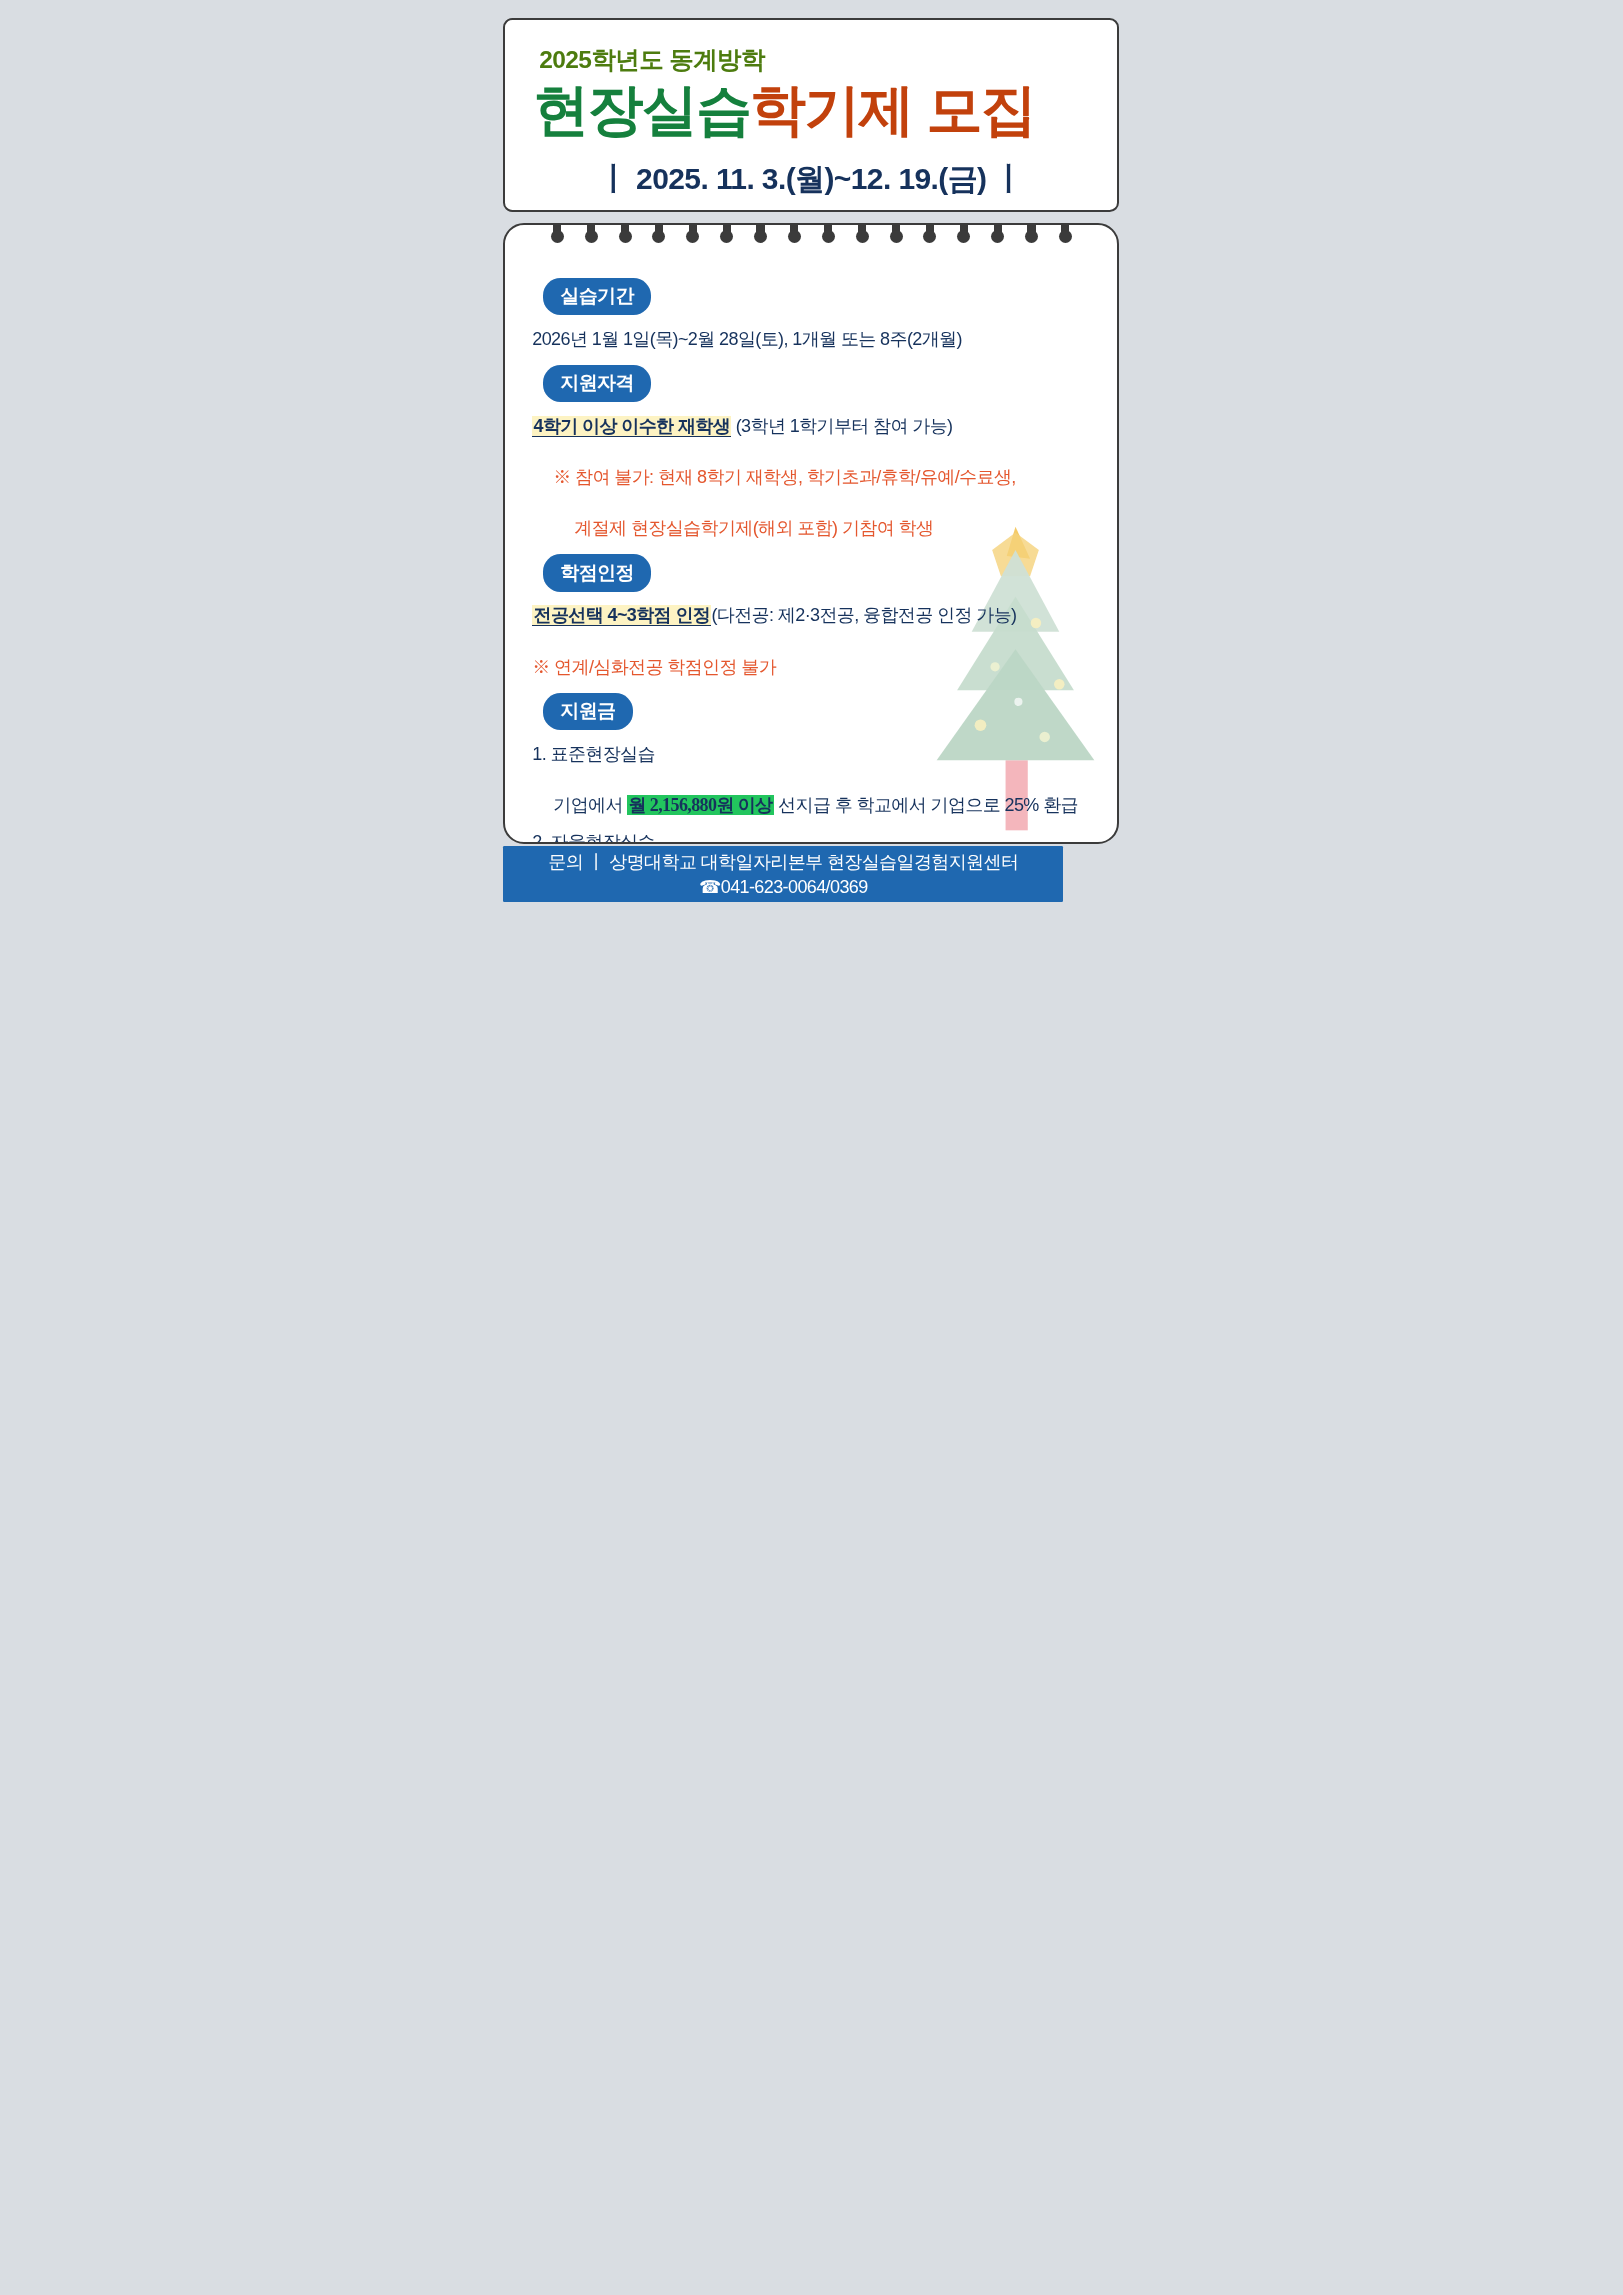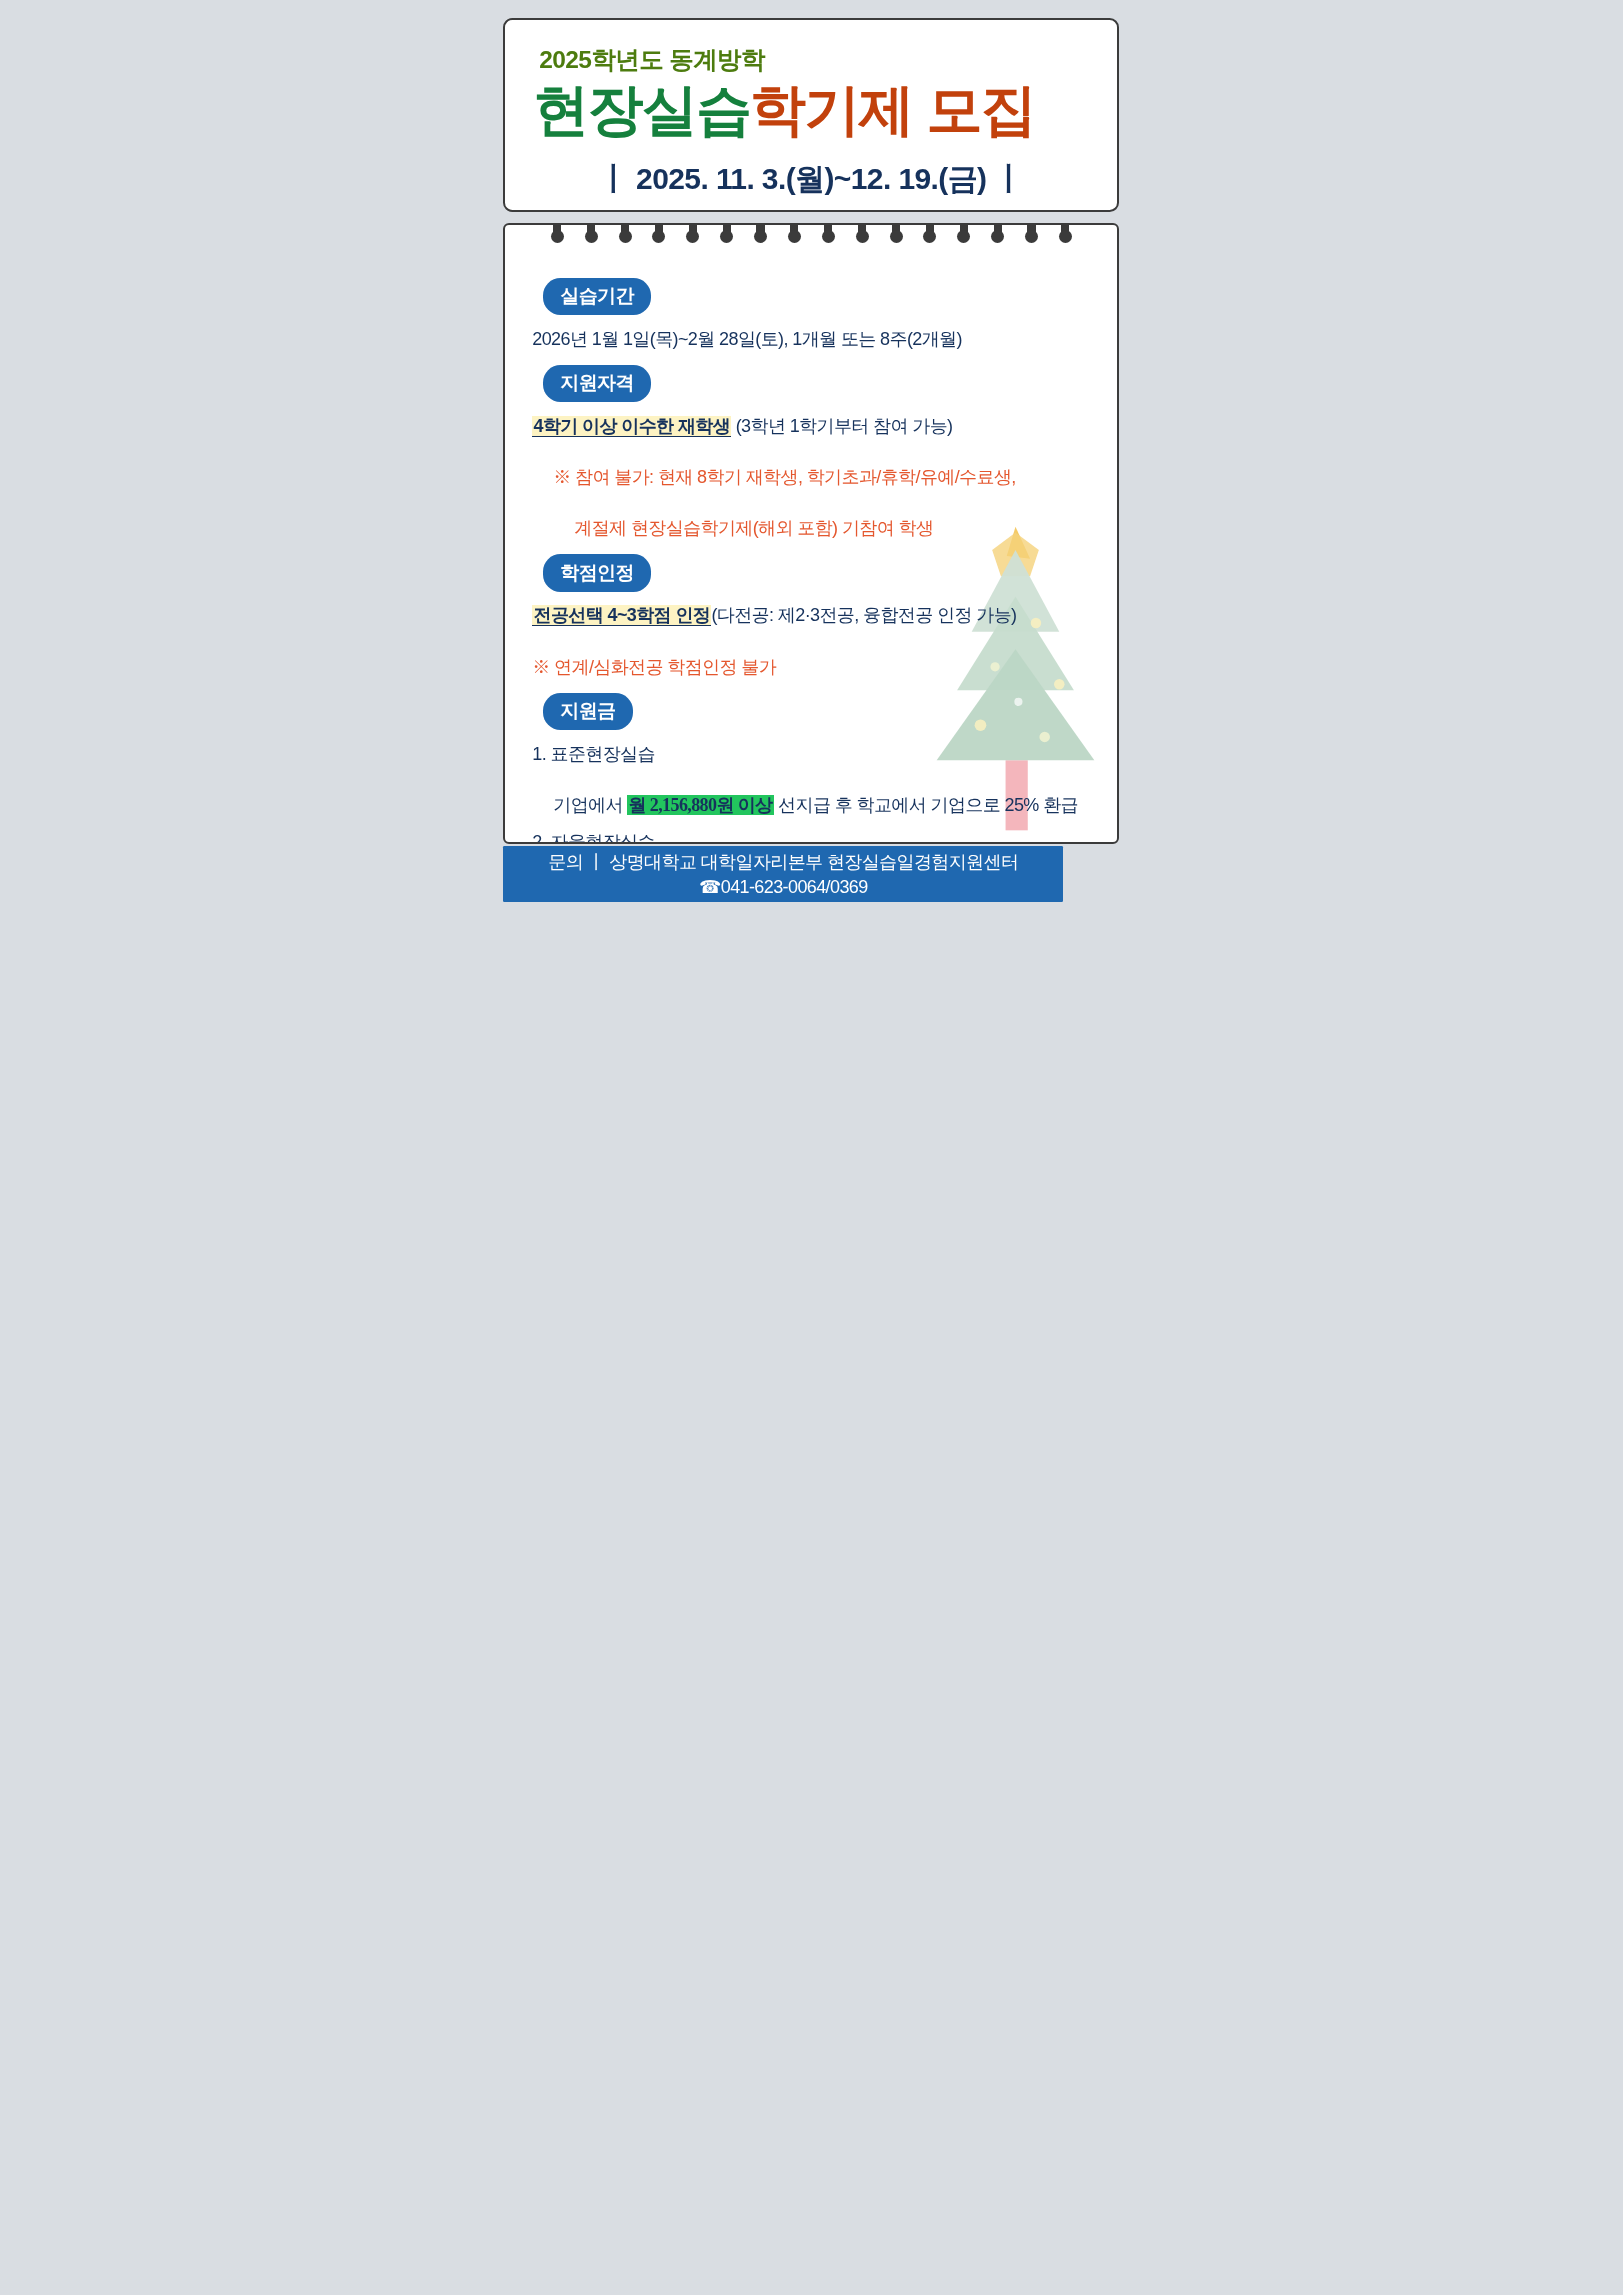--- a/index.html
+++ b/index.html
@@ -66,21 +66,21 @@
   
   .body-card {
     position: absolute;
     left: 16.3px;
     top: 223px;
     width: 616px;
     height: 621px;
     box-sizing: border-box;
     background: #ffffff;
     border: 2.3px solid #3b3b3b;
-    border-radius: 6px;
+    border-radius: 21px;
     overflow: hidden;
   }
   .binder-row {
     position: absolute;
     left: 0;
     top: 0;
     width: 100%;
     height: 28px;
     display: flex;
     justify-content: space-around;

